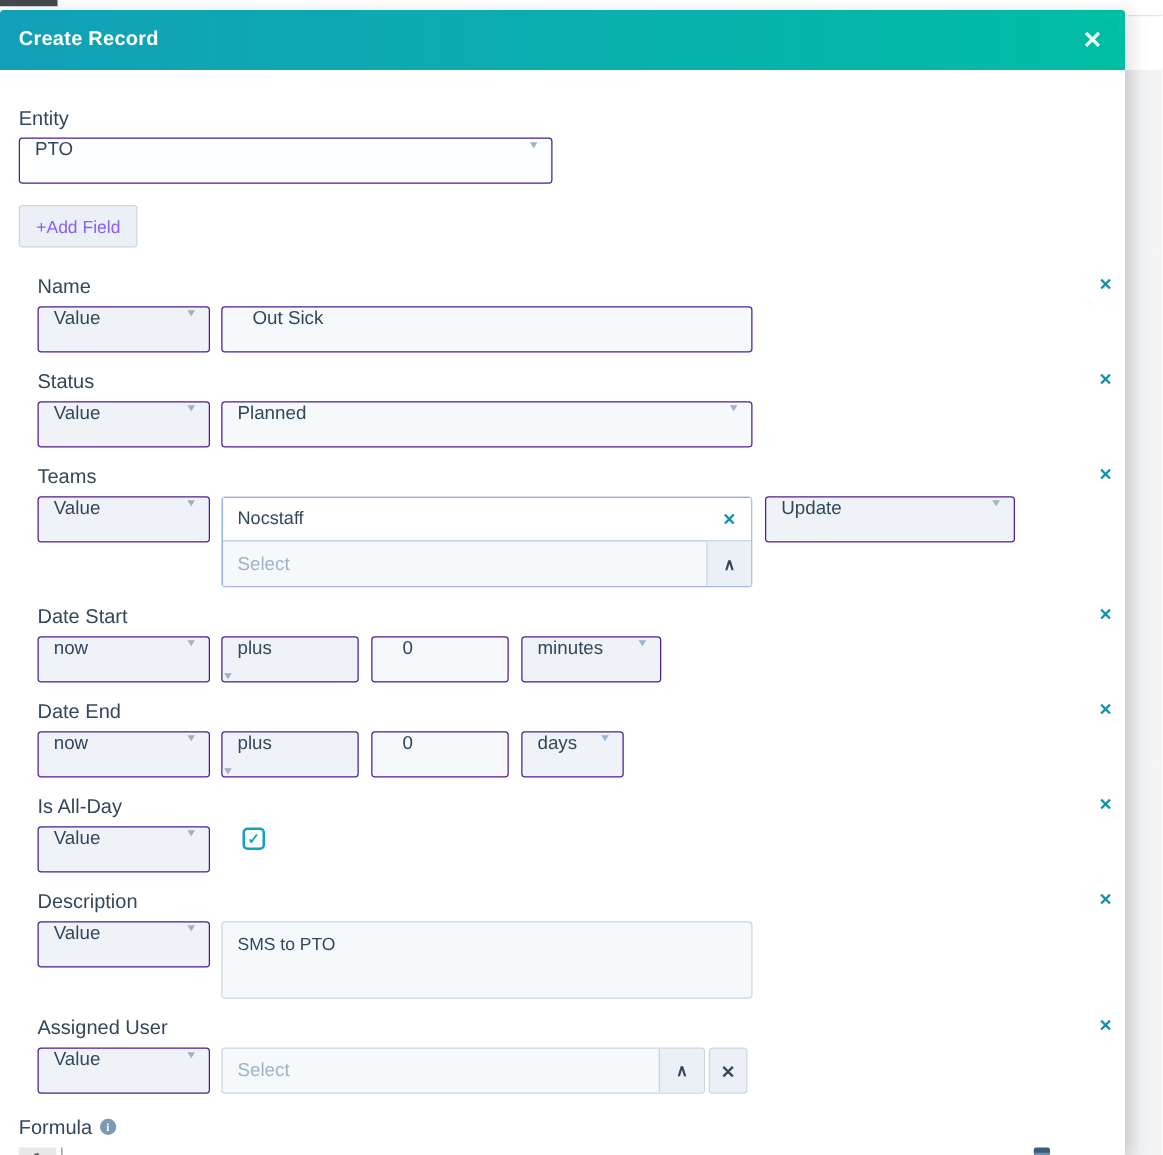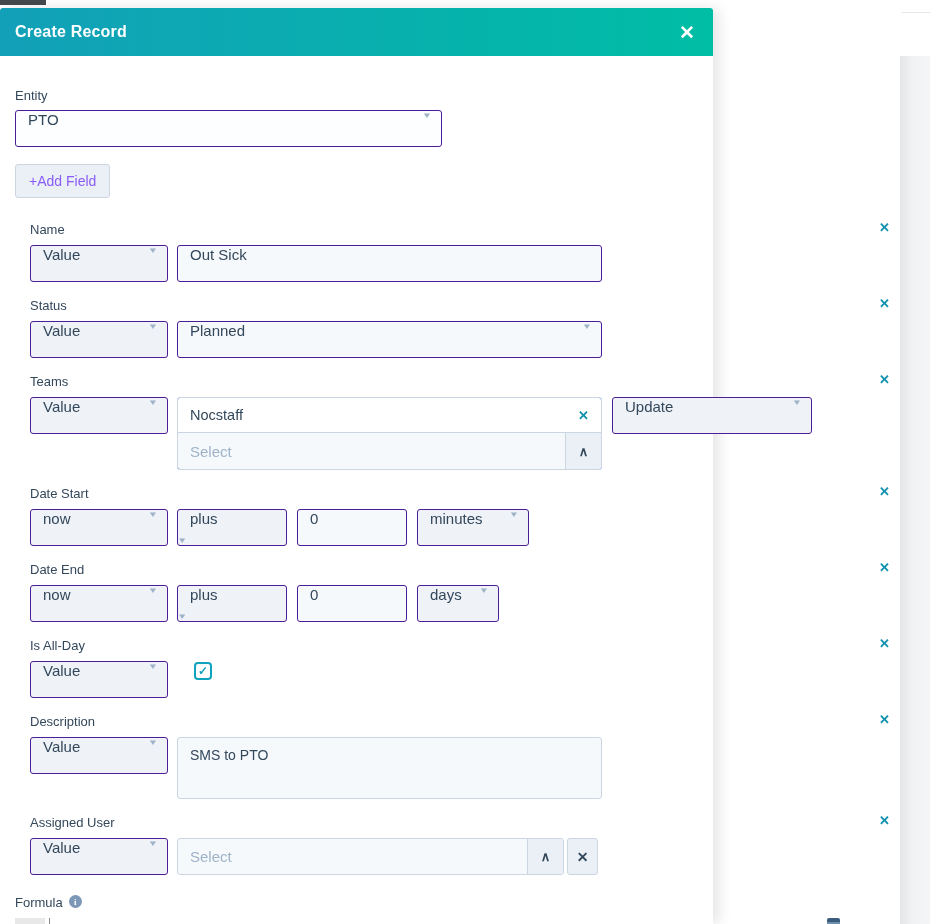--- a/index.html
+++ b/index.html
@@ -22,47 +22,47 @@
   .backdrop-gray {
     position:absolute; left:0; right:0; top:56px; bottom:0;
     background:linear-gradient(90deg,#e3e5e7 0%, #f1f2f4 40%, #f4f5f6 100%);
   }
   .page-edge {
     position:absolute; left:0; top:0; width:46px; height:5px; background:#44494d;
   }
 
   
   .modal {
-    position:absolute; left:0; top:8px; width:713px; height:916px;
+    position:absolute; left:0; top:8px; width:900px; height:916px;
     background:#ffffff;
     border-top-left-radius:3px; border-top-right-radius:3px;
     box-shadow:6px 0 14px rgba(0,0,0,0.10);
   }
   .modal-header {
     height:48px;
     background:linear-gradient(90deg,#12a0b8 0%, #00bda5 100%);
     border-top-left-radius:3px; border-top-right-radius:3px;
     display:flex; align-items:center; justify-content:space-between;
     padding:0 18px 0 15px;
   }
   .modal-title { color:#ffffff; font-size:16px; font-weight:700; letter-spacing:.2px; }
   .modal-close { color:#ffffff; font-size:19px; font-weight:700; cursor:pointer; line-height:1; }
 
   .modal-body { padding:31px 15px 0 15px; }
 
   
-  .field-label { font-size:13px; color:#33475b; line-height:17px; }
+  .field-label { font-size:16px; color:#33475b; line-height:17px; }
   .sel, .inp, .btn-box {
     border:1px solid #4c1d95; border-radius:3px;
     font-size:15px; color:#33475b;
     display:flex; 
   }
   .sel { background:#eff3f8; justify-content:space-between; padding:0 10px 0 12px; }
   .sel.light { background:#fdfeff; }
-  .inp { background:#f6f9fc; padding:0 12px; }
+  .inp { background:#f6f9fc; padding:0 24px; }
   .caret { font-size:8px; color:#9fb3c8; transform:scaleX(1.3); }
   .ph { color:#9fb3c8; }
   .h37 { height:37px; }
 
   
   .entity-label { margin-left:0; }
   .entity-select { width:427px; height:37px; margin-top:6px; }
 
   .add-field-btn {
     margin-top:17px; display:inline-flex; align-items:center;

